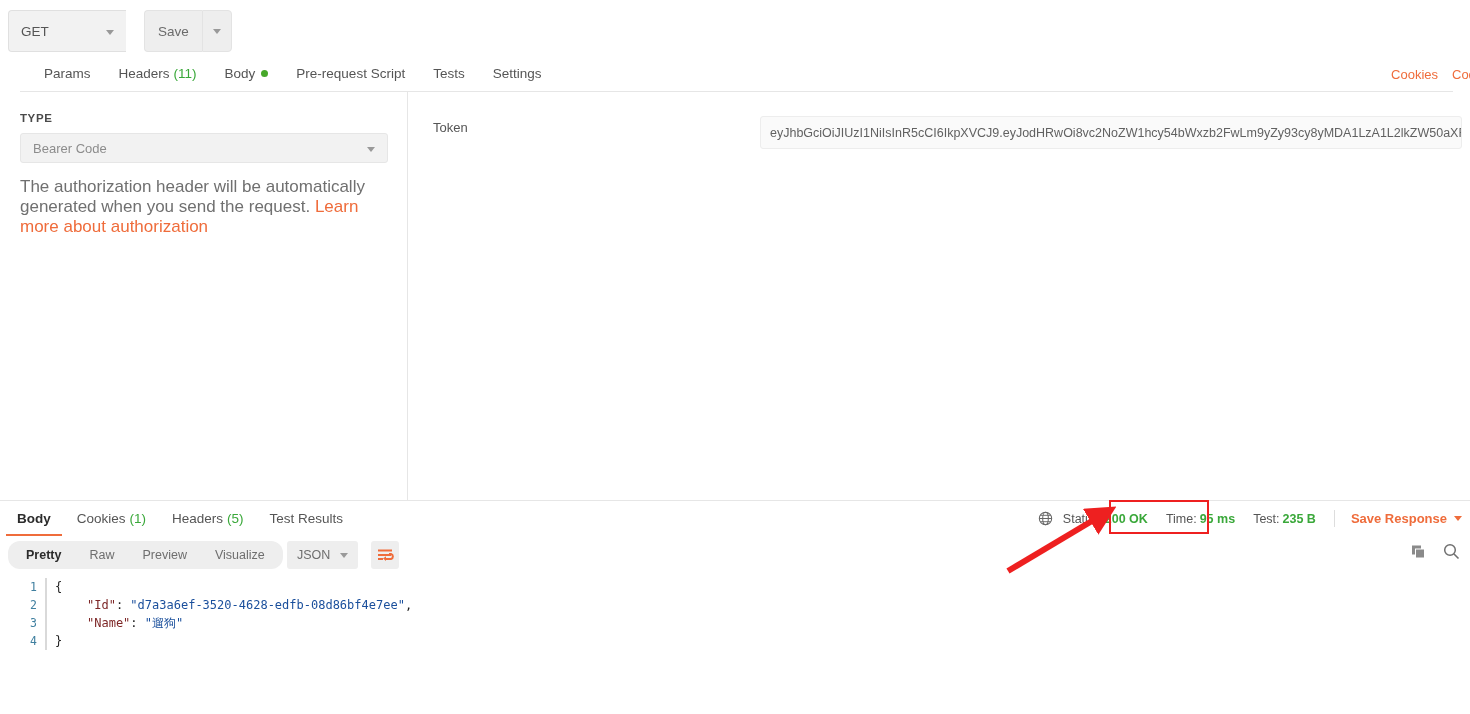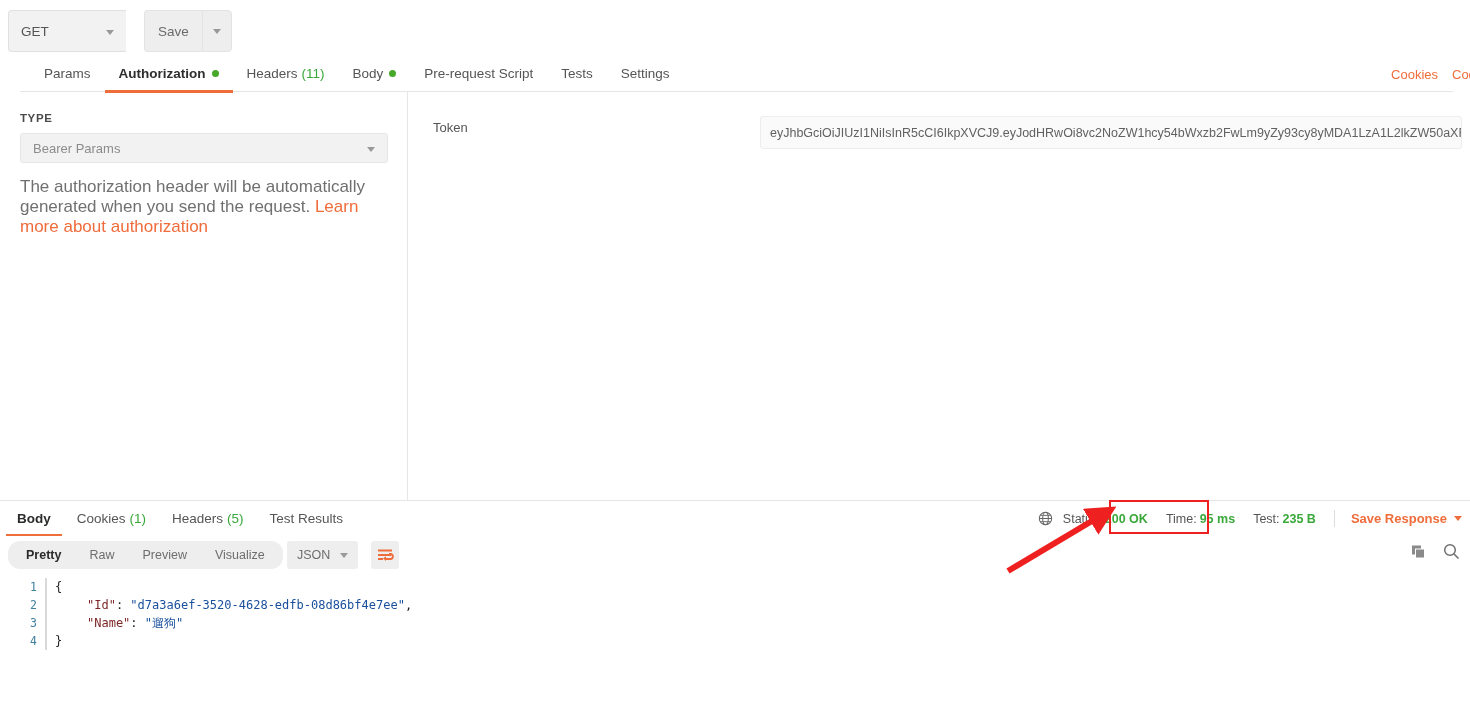--- a/index.html
+++ b/index.html
@@ -447,24 +447,20 @@
     <div class="save-caret-btn">
       <span class="caret"></span>
     </div>
   </div>
 </div>
 
 <div class="req-tabs">
   <div class="req-tab">
     <span>Params</span>
   </div>
-  <div class="req-tab active">
-    <span>Authorization</span>
-    <span class="dot-green"></span>
-  </div>
   <div class="req-tab">
     <span>Headers</span>
     <span class="count-green">(11)</span>
   </div>
   <div class="req-tab">
     <span>Body</span>
     <span class="dot-green"></span>
   </div>
   <div class="req-tab">
     <span>Pre-request Script</span>
@@ -478,21 +474,21 @@
 </div>
 <div class="tabs-right">
   <span class="link">Cookies</span>
   <span class="link clipped">Code</span>
 </div>
 
 <div class="auth-area">
   <div class="auth-left">
     <div class="type-label">TYPE</div>
     <div class="type-select">
-      <span>Bearer Params</span>
+      <span>Bearer Code</span>
       <span class="caret"></span>
     </div>
     <div class="auth-help">
       <span>The authorization header will be automatically generated when you send the request. </span><a href="#">Learn more about authorization</a>
     </div>
   </div>
   <div class="auth-right">
     <div class="token-row">
       <span class="token-label">Token</span>
       <div class="token-field">

